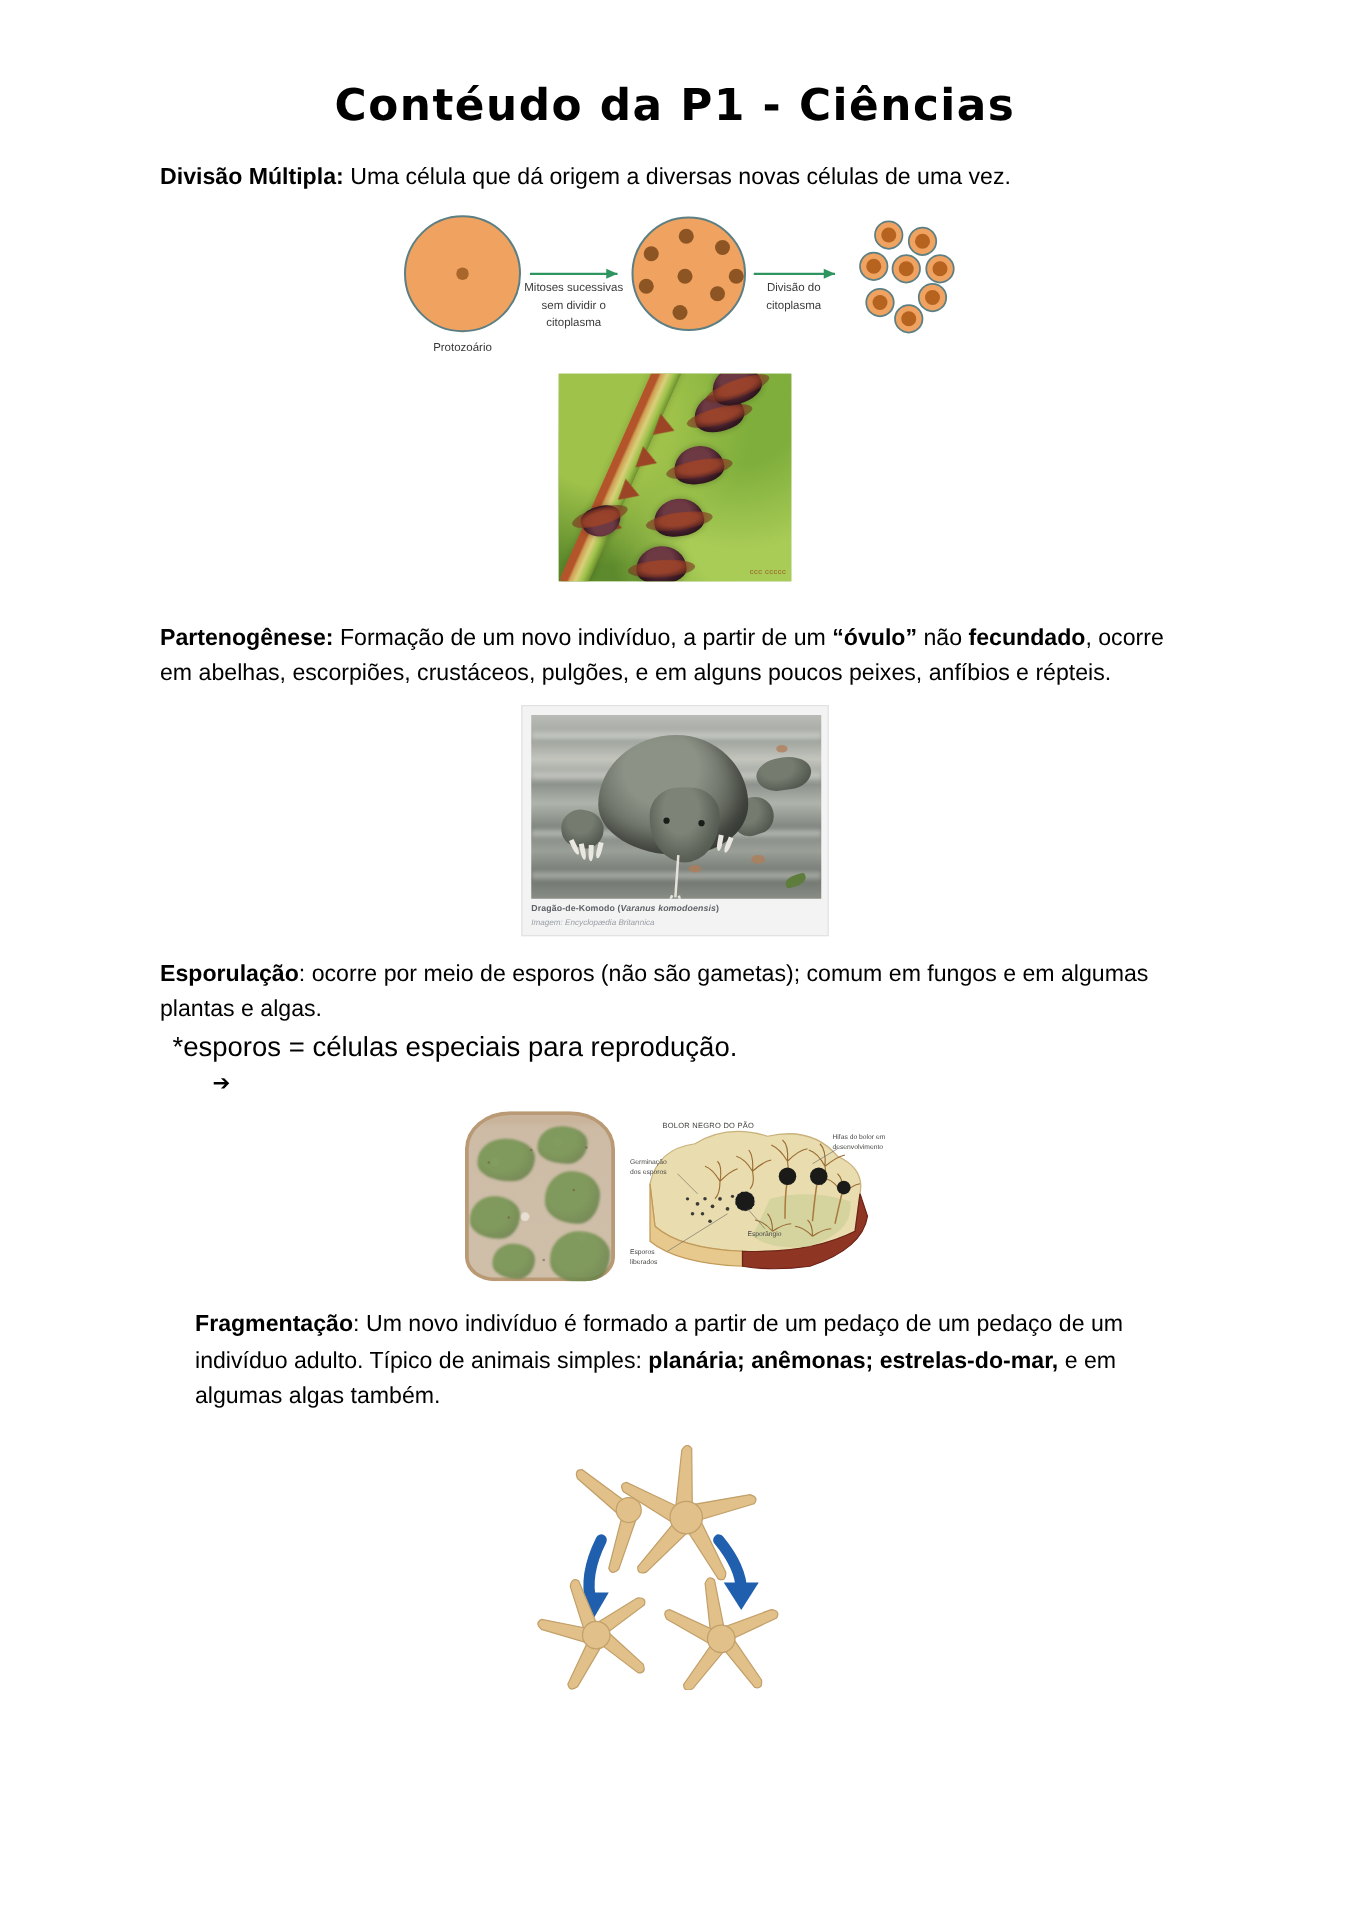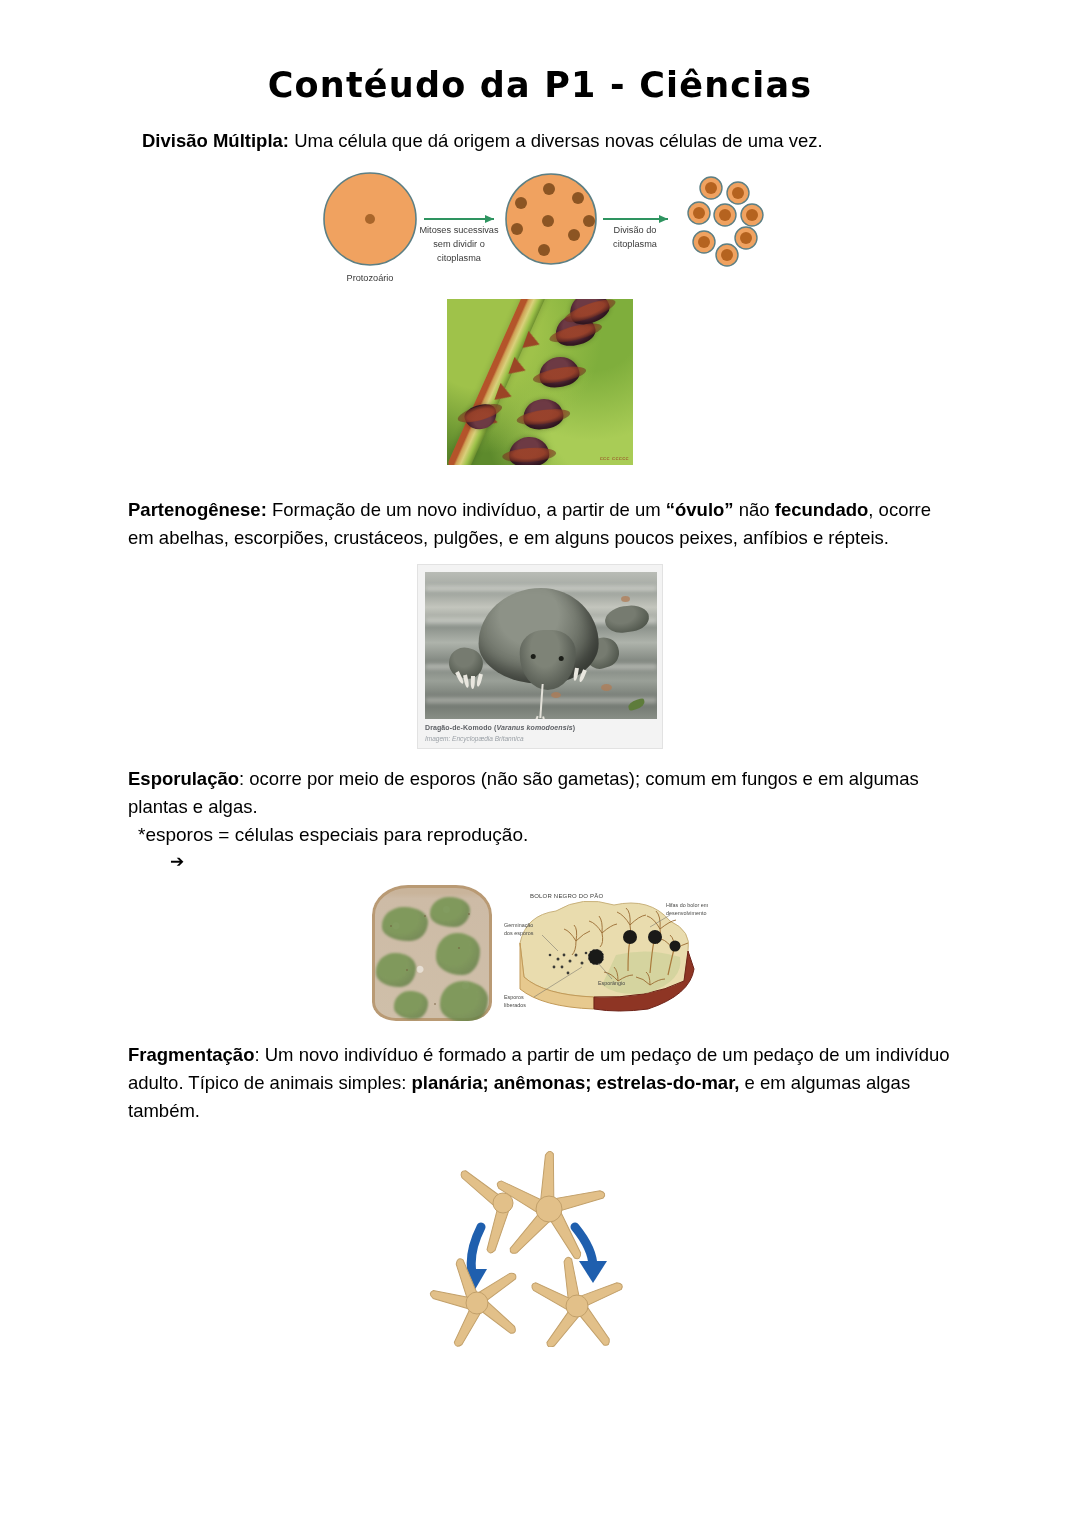--- a/index.html
+++ b/index.html
@@ -40,28 +40,28 @@
 
   
   .para {
     font-size: 18.5px;
     line-height: 1.52;
     margin: 0;
     text-align: left;
     color: #000;
   }
   .para b { font-weight: bold; }
-  .p-divisao      { margin-top: 22px; margin-left: 14px; }
+  .p-divisao      { margin-top: 22px; }
   .p-multiplicacao{ margin-top: 22px; }
   .p-parteno      { margin-top: 31px; }
   .p-esporulacao  { margin-top: 16px; }
-  .p-fragmentacao { margin-top: 20px; }
+  .p-fragmentacao { margin-top: 20px; margin-left: 28px; }
 
   .sub-note {
-    font-size: 19px;
+    font-size: 22px;
     line-height: 1.5;
     margin: 0;
     padding-left: 10px;
   }
   .arrow-line {
     font-size: 18.5px;
     line-height: 1.5;
     margin: 0;
     padding-left: 42px;
     display: flex;

